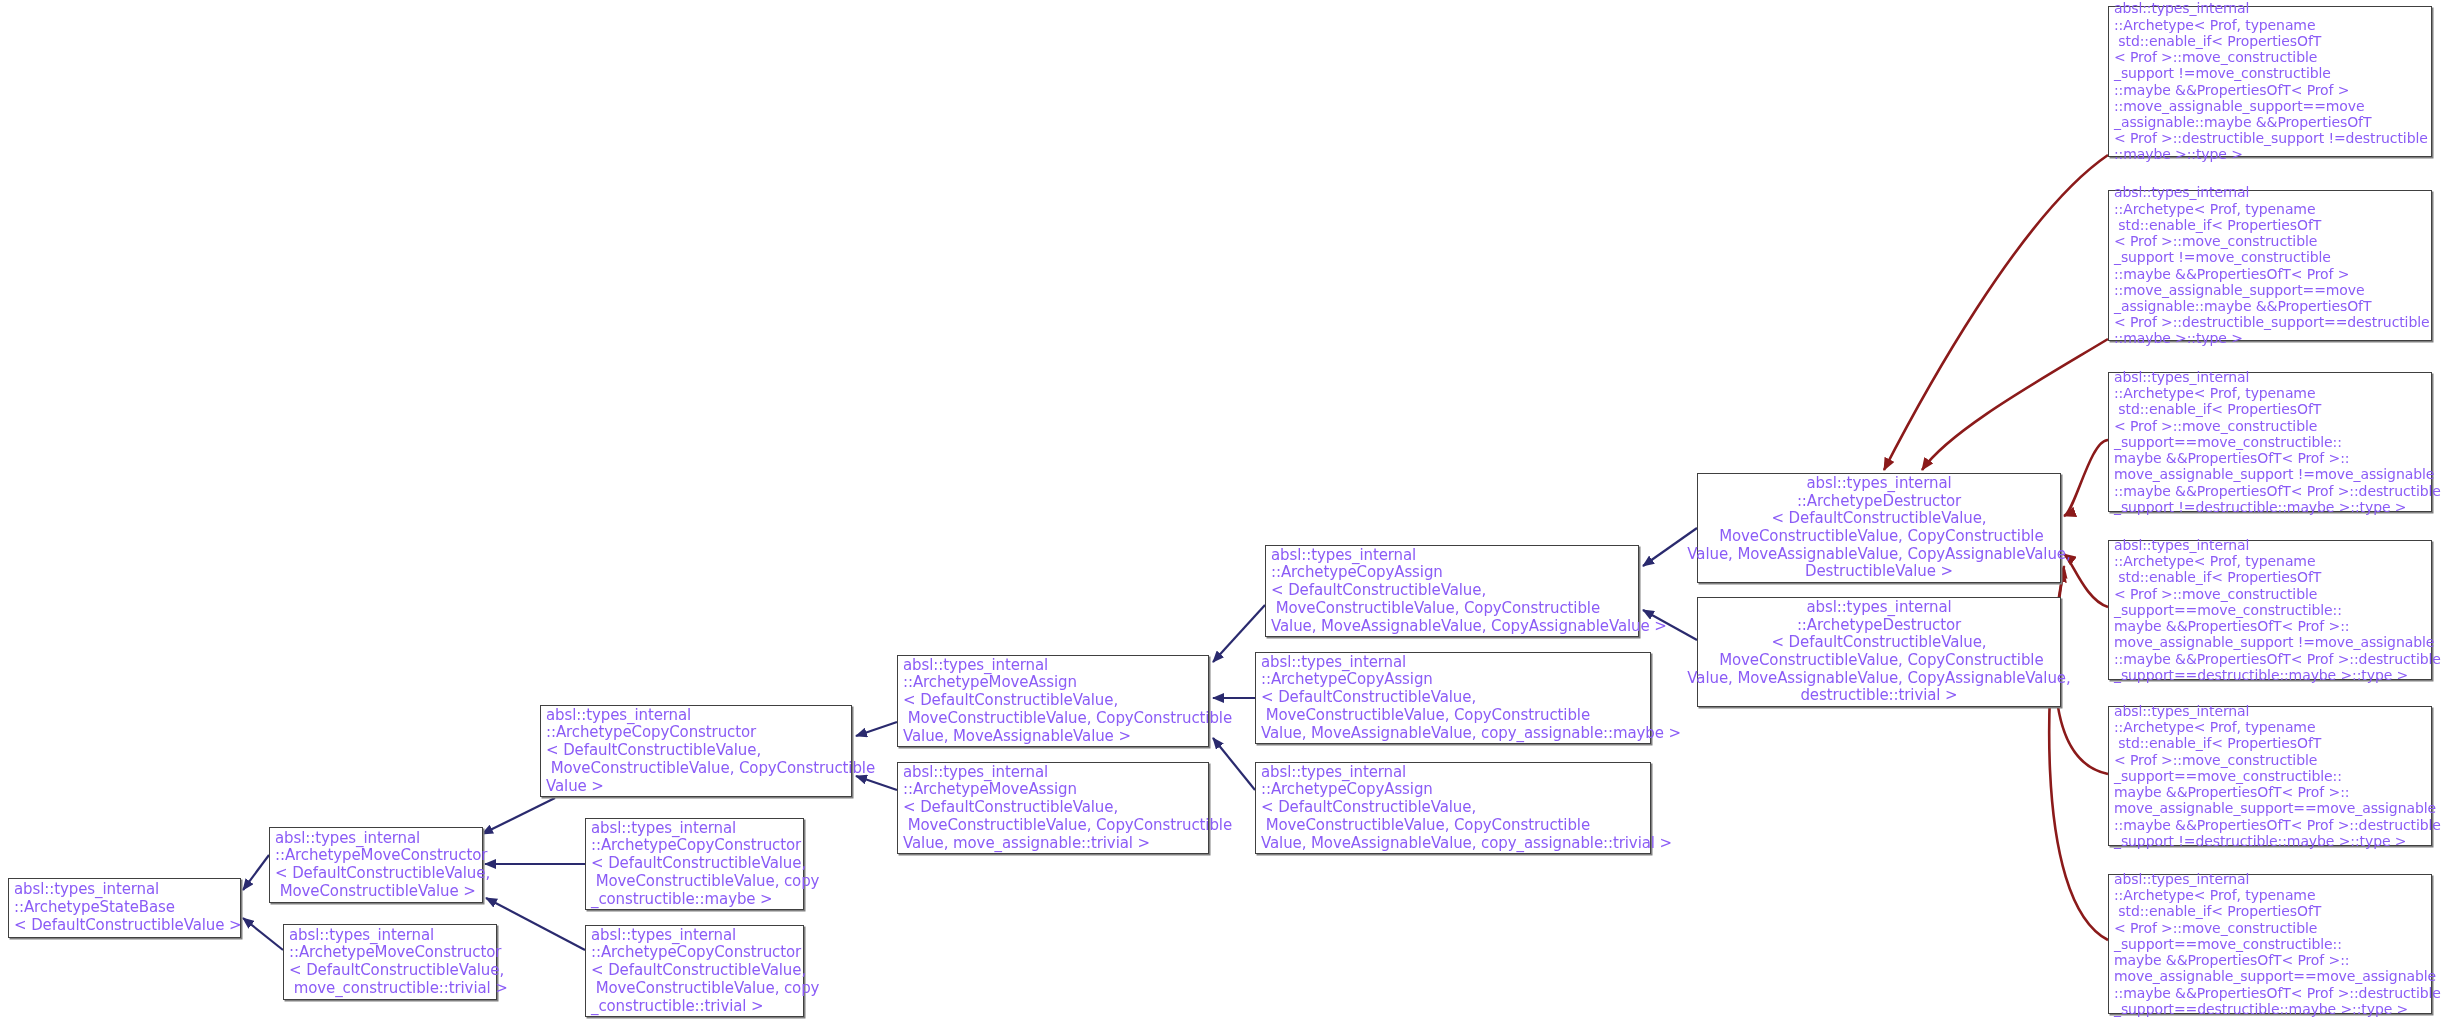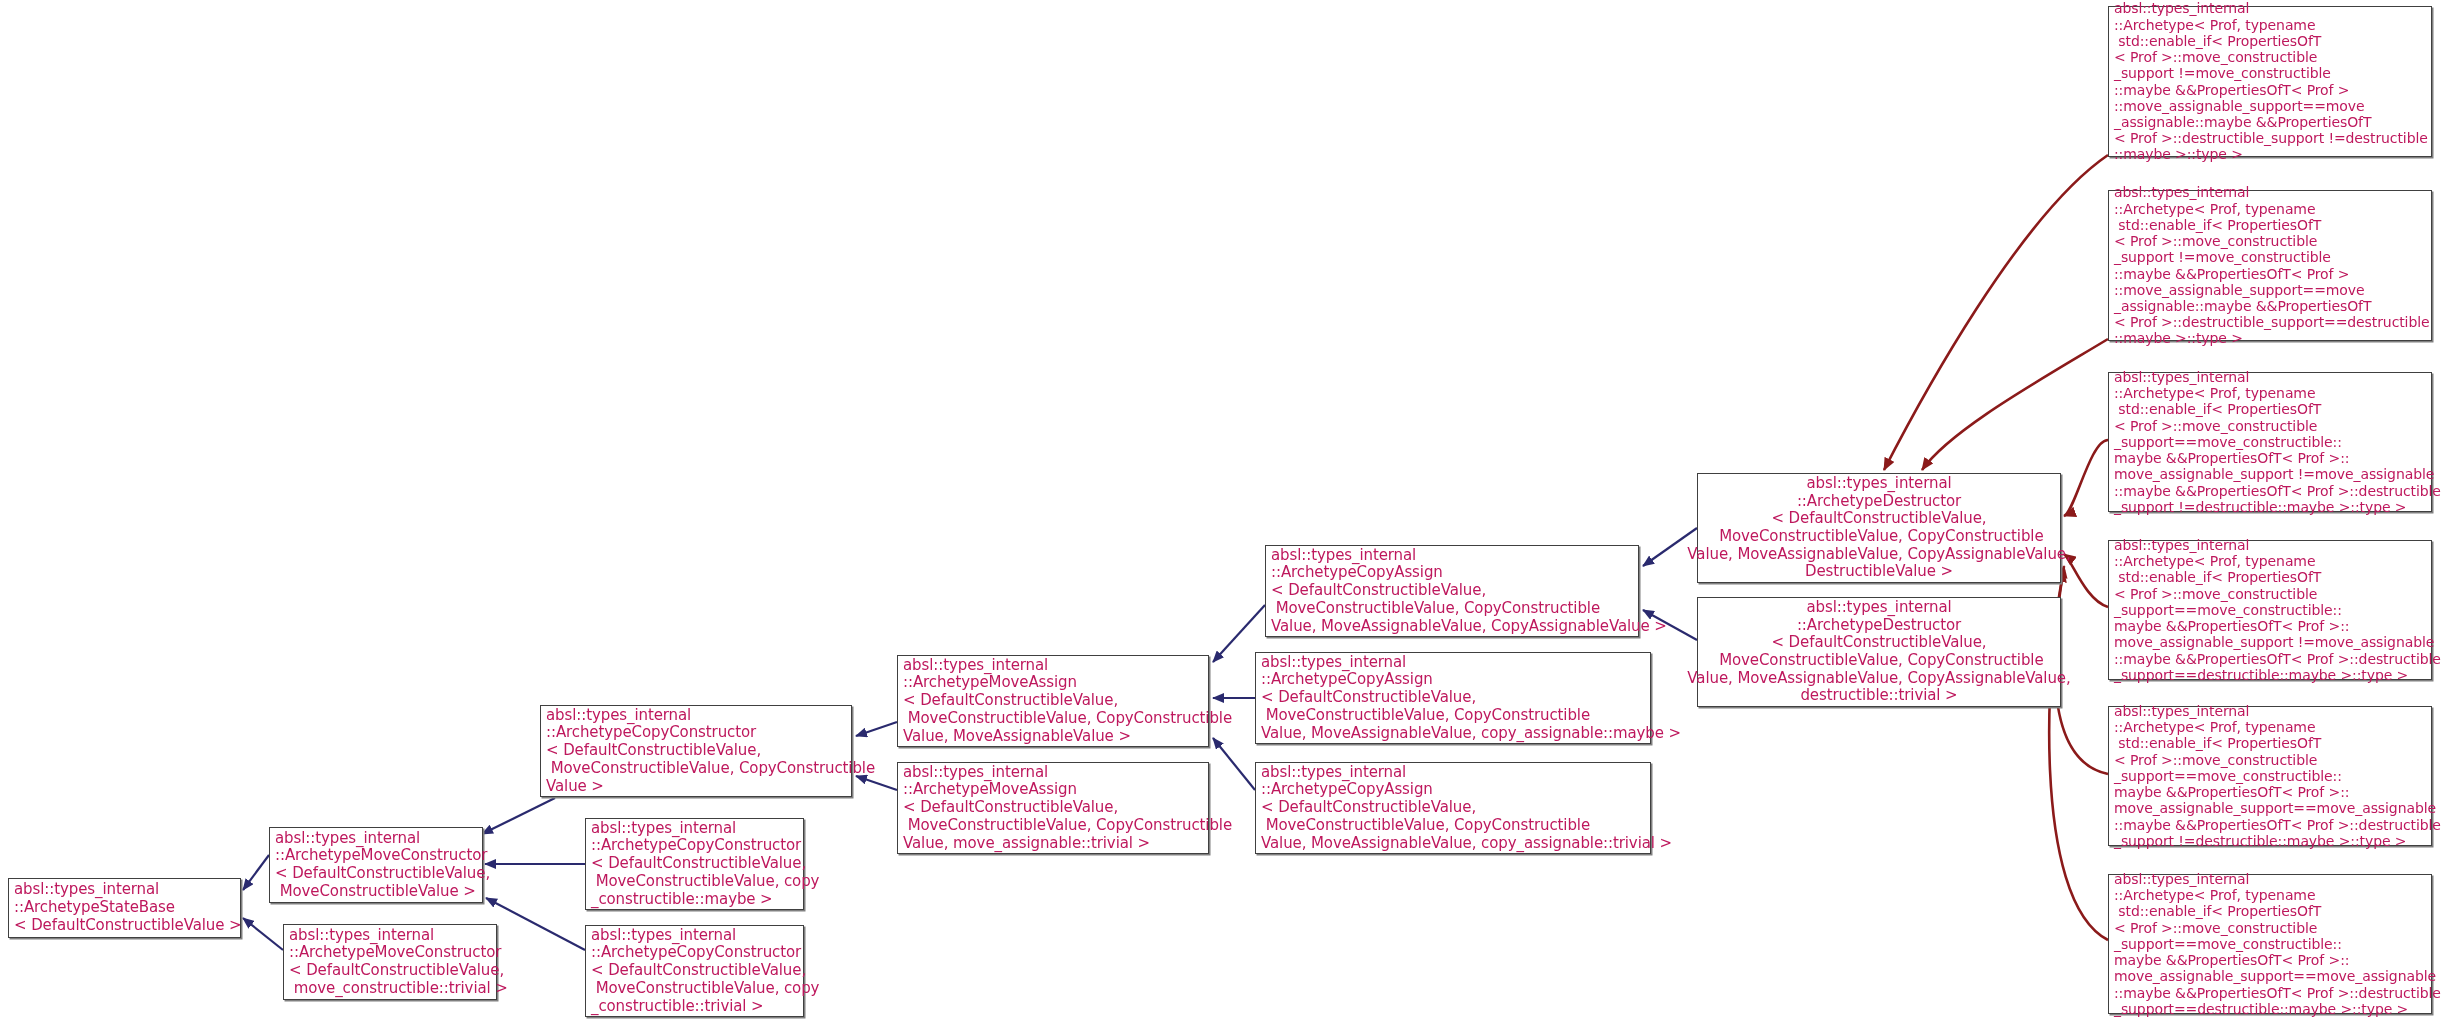--- a/index.html
+++ b/index.html
@@ -31,21 +31,21 @@
     display: flex;
     align-items: center;
     justify-content: center;
     padding: 3px 5px;
     cursor: pointer;
   }
   .node-label {
     font-family: "DejaVu Sans", sans-serif;
     font-size: 15px;
     line-height: 1.18;
-    color: #be185d;
+    color: #8b5cf6;
     text-align: center;
     white-space: pre;
     letter-spacing: -0.1px;
   }
   .node-label.left {
     text-align: left;
     width: 100%;
   }
   .node-label.tiny {
     font-size: 14px;

